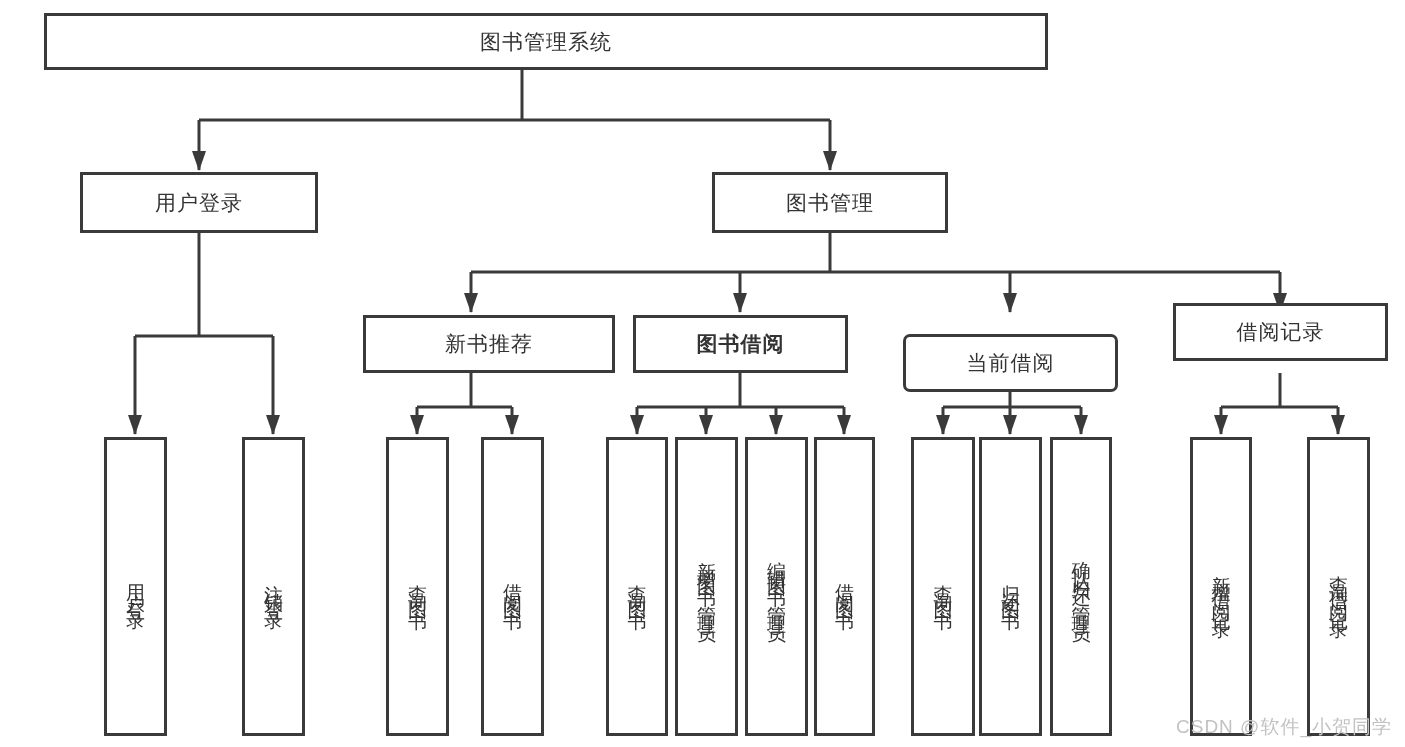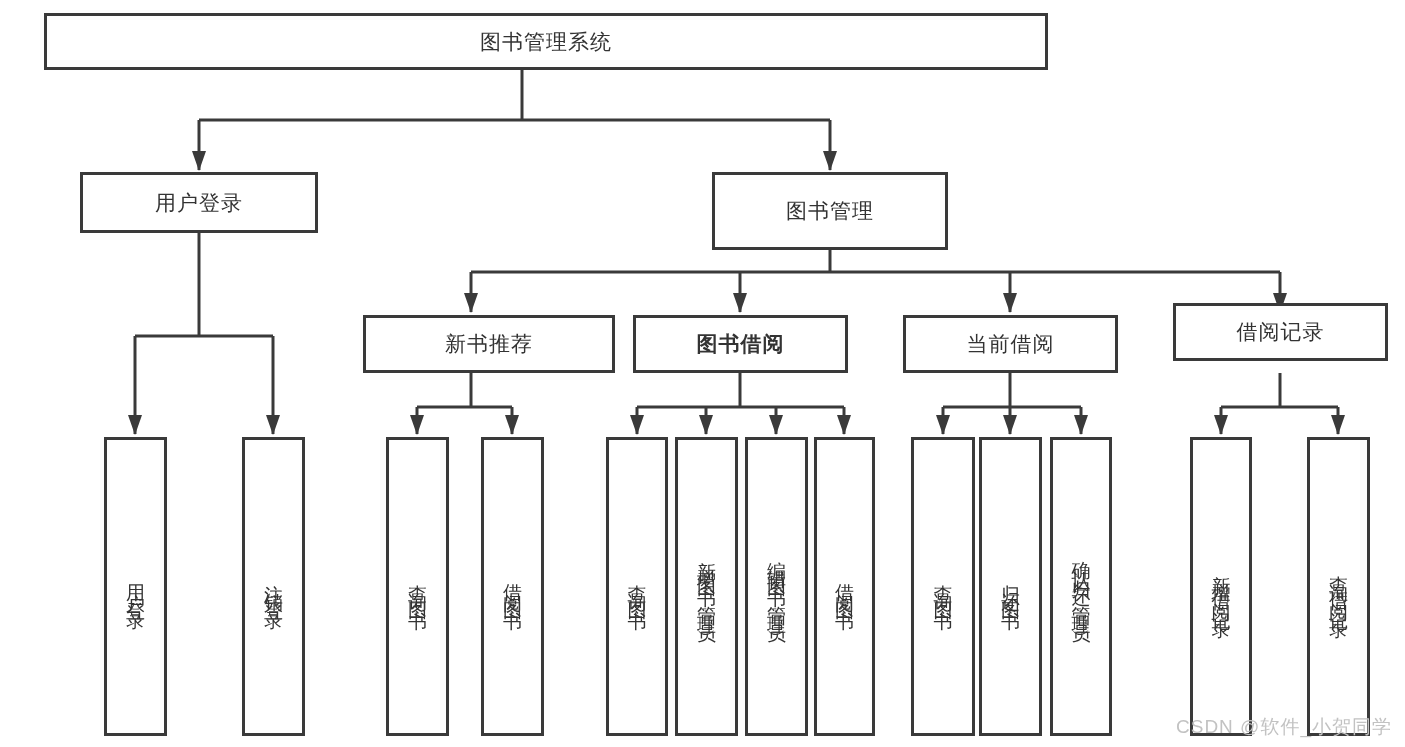--- a/index.html
+++ b/index.html
@@ -36,25 +36,25 @@
     writing-mode: vertical-rl;
     text-orientation: mixed;
     font-size: 19px;
     letter-spacing: 9px;
     white-space: normal;
   }
   
   #n-root   { left: 16px;  top: 13px;  width: 1004px; height: 57px; margin-left: 28px; }
   
   #n-l1a    { left: 80px;  top: 172px; width: 238px;  height: 61px; }
-  #n-l1b    { left: 712px; top: 172px; width: 236px;  height: 78px; }
+  #n-l1b    { left: 712px; top: 172px; width: 236px;  height: 61px; }
   
   #n-l2a    { left: 363px;  top: 315px; width: 252px; height: 58px; }
   #n-l2b    { left: 633px;  top: 315px; width: 215px; height: 58px; font-weight: bold; }
-  #n-l2c    { left: 903px;  top: 315px; width: 215px; height: 58px; }
+  #n-l2c    { left: 903px;  top: 334px; width: 215px; height: 58px; border-radius: 7px; }
   #n-l2d    { left: 1173px; top: 303px; width: 215px; height: 58px; }
   
   .leaf     { top: 437px; height: 299px; }
   #l-a1 { left: 104px;  width: 63px; }
   #l-a2 { left: 242px;  width: 63px; }
   #l-b1 { left: 386px;  width: 63px; }
   #l-b2 { left: 481px;  width: 63px; }
   #l-c1 { left: 606px;  width: 62px; }
   #l-c2 { left: 675px;  width: 63px; }
   #l-c3 { left: 745px;  width: 63px; }

